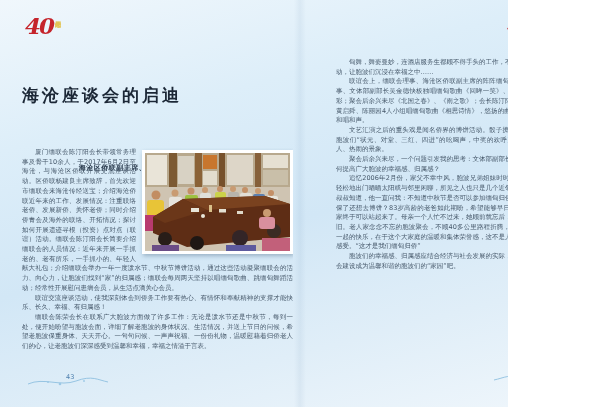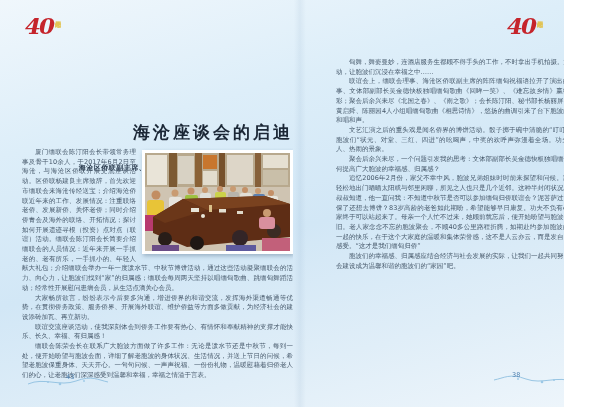--- a/index.html
+++ b/index.html
@@ -1,35 +1,35 @@
 <!DOCTYPE html>
 <html><head>
 <meta charset="utf-8">
 <style>
   html,body{margin:0;padding:0;}
   .spread{
-    position:relative;width:564px;height:407px;overflow:hidden;
+    position:relative;width:508px;height:407px;overflow:hidden;
     background:linear-gradient(165deg,#f0f7fc 0%,#ddeef9 28%,#d2e7f6 55%,#e0eef8 80%,#edf5fb 100%);
     font-family:"DejaVu Sans","Liberation Sans",sans-serif;
     color:#46586a;
   }
   .spine{position:absolute;left:294px;top:0;width:12px;height:100%;
     background:linear-gradient(90deg,rgba(110,145,180,0) 0%,rgba(110,145,180,0.10) 50%,rgba(110,145,180,0) 100%);}
   
   .emblem{position:absolute;display:flex;align-items:flex-start;}
   .emblem-left{left:25px;top:14px;}
   .emblem-right{left:507px;top:14px;}
   .emblem-num{font-family:"DejaVu Serif","Liberation Serif",serif;font-style:italic;font-weight:700;
     font-size:23px;line-height:23px;color:#c5242b;letter-spacing:-2px;}
   .emblem-side{writing-mode:vertical-rl;font-size:6px;line-height:7px;color:#e2c455;margin-left:2px;margin-top:2px;
     font-weight:700;height:30px;}
   
-  .title{position:absolute;left:22px;top:84px;width:271px;text-align:right;
+  .title{position:absolute;left:22px;top:84px;width:271px;text-align:left;
     font-family:"DejaVu Serif","Liberation Serif",serif;font-weight:700;font-size:17px;
-    letter-spacing:3px;color:#1b2736;margin-top:37px;}
+    letter-spacing:3px;color:#1b2736;}
   .byline{position:absolute;left:22px;top:123px;width:271px;text-align:center;
     font-size:7px;font-weight:700;color:#2c3d50;letter-spacing:0.5px;margin-top:40px;}
   .body-text{font-size:6.5px;line-height:9.7px;text-align:justify;color:#46586a;}
   .body-text p{margin:0;text-indent:2em;}
   .left-main{position:absolute;left:22px;top:148px;width:271px;height:232px;overflow:hidden;}
   .photo-frame{float:right;width:145px;height:98px;background:#fff;border:3px solid #ffffff;
     margin:2px 0 4px 6px;box-shadow:1px 2px 4px rgba(50,80,110,0.35);}
   .photo-frame svg{display:block;}
   
   .right-main{position:absolute;left:336px;top:58px;width:260px;height:250px;overflow:hidden;}
@@ -117,21 +117,20 @@
         <circle cx="52" cy="90" r="7" fill="#1f1714"></circle>
         <circle cx="95" cy="85" r="8" fill="#332527"></circle>
           <rect x="81" y="92" width="30" height="7" fill="#5d5a9e"></rect>
         <circle cx="129" cy="78" r="7" fill="#3a2b24"></circle>
           <rect x="117" y="85" width="28" height="13" fill="#c2607a"></rect>
         <circle cx="122" cy="60" r="4" fill="#c99b72"></circle>
           <rect x="114" y="64" width="16" height="12" rx="3" fill="#d98f9e"></rect>
       </svg>
     </div>
     <p>厦门缅联会陈汀阳会长带领常务理事及骨干10余人，于2017年6月2日至海沧，与海沧区侨联开展交流座谈活动。区侨联杨建良主席致辞，首先欢迎市缅联会来海沧传经送宝；介绍海沧侨联近年来的工作、发展情况：注重联络老侨、发展新侨、关怀老侨；同时介绍侨青会及海外的联络、开拓情况；探讨如何开展遗迹寻根（投资）点对点（联谊）活动。缅联会陈汀阳会长简要介绍缅联会的人员情况：近年来开展一手抓老的、老有所乐，一手抓小的、年轻人献大礼包；介绍缅联会举办一年一度泼水节、中秋节博饼活动，通过这些活动凝聚缅联会的活力、向心力，让胞波们找到“家”的归属感；缅联会每周两天坚持以唱缅甸歌曲、跳缅甸舞蹈活动；经常性开展慰问患病会员，从生活点滴关心会员。</p>
-    <p>大家畅所欲言，纷纷表示今后要多沟通，增进侨界的和谐交流，发挥海外渠道畅通等优势，在贯彻侨务政策、服务侨界、开展海外联谊、维护侨益等方面多做贡献，为经济社会的建设添砖加瓦、再立新功。</p>
     <p>联谊交流座谈活动，使我深刻体会到侨务工作要有热心、有情怀和奉献精神的支撑才能快乐、长久、幸福、有归属感！</p>
     <p>缅联会陈荣会长在联系广大胞波方面做了许多工作：无论是泼水节还是中秋节，每到一处，便开始盼望与胞波会面，详细了解老胞波的身体状况、生活情况，并送上节日的问候，希望老胞波保重身体、天天开心。一句句问候、一声声祝福、一份份礼物，温暖慰藉着归侨老人们的心，让老胞波们深深感受到温馨和幸福，幸福之情溢于言表。</p>
 
   </div>
 
   <div class="right-main body-text">
     <p>甸舞，舞姿曼妙，连酒店服务生都顾不得手头的工作，不时拿出手机拍摄。如此欢乐互动，让胞波们沉浸在幸福之中……</p>
     <p>联谊会上，缅联会理事、海沧区侨联副主席的阵阵缅甸祝福语拉开了演出的序幕：理事、文体部副部长吴金德快板独唱缅甸歌曲《回眸一笑》、《难忘故乡情》赢得了阵阵喝彩；聚会后余兴未尽《北国之春》、《雨之歌》；会长陈汀阳、秘书部长杨丽屏、吴金德、黄启舜、陈丽园4人小组唱缅甸歌曲《相思诗情》，悠扬的曲调引来了台下胞波的阵阵掌声和唱和声。</p>
     <p>文艺汇演之后的重头戏是闻名侨界的博饼活动。骰子掷于碗中清脆的“叮叮当”响声，胞波们“状元、对堂、三红、四进”的吆喝声，中奖的欢呼声弥漫着全场。功夫不负有心人、热闹的景象。</p>
     <p>聚会后余兴未尽，一个问题引发我的思考：文体部副部长吴金德快板独唱缅甸歌曲？如何提高广大胞波的幸福感、归属感？</p>

